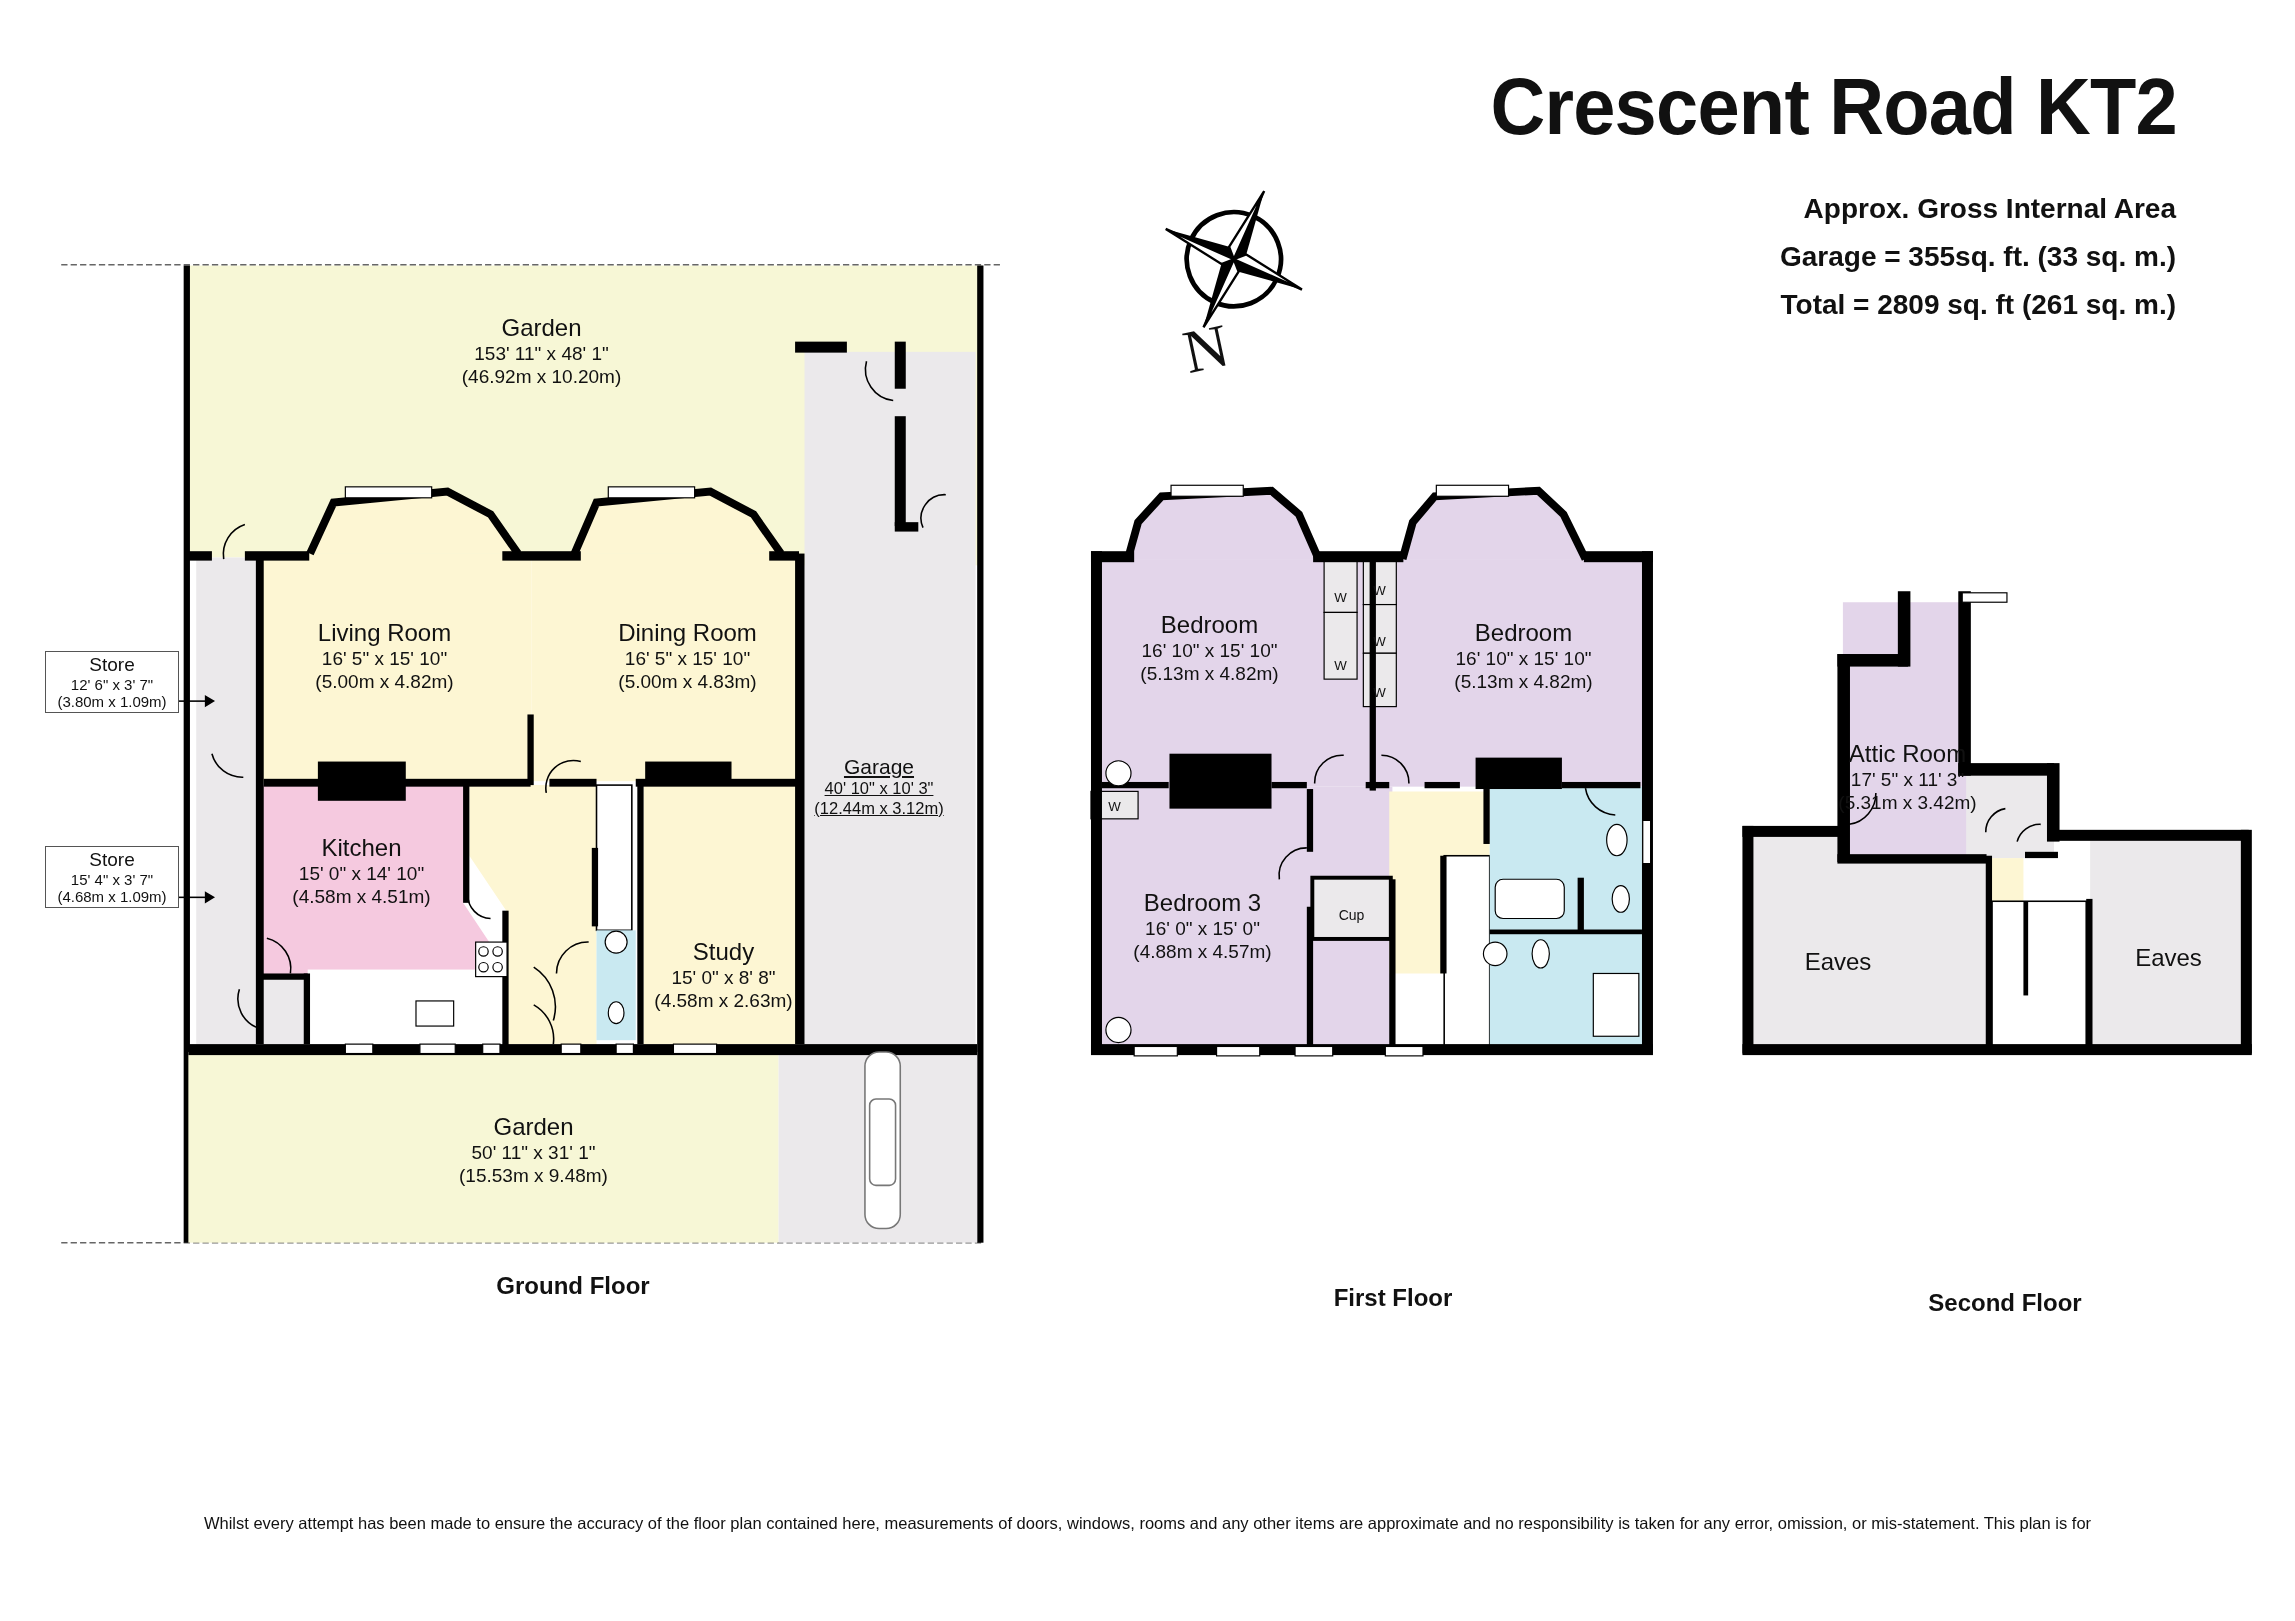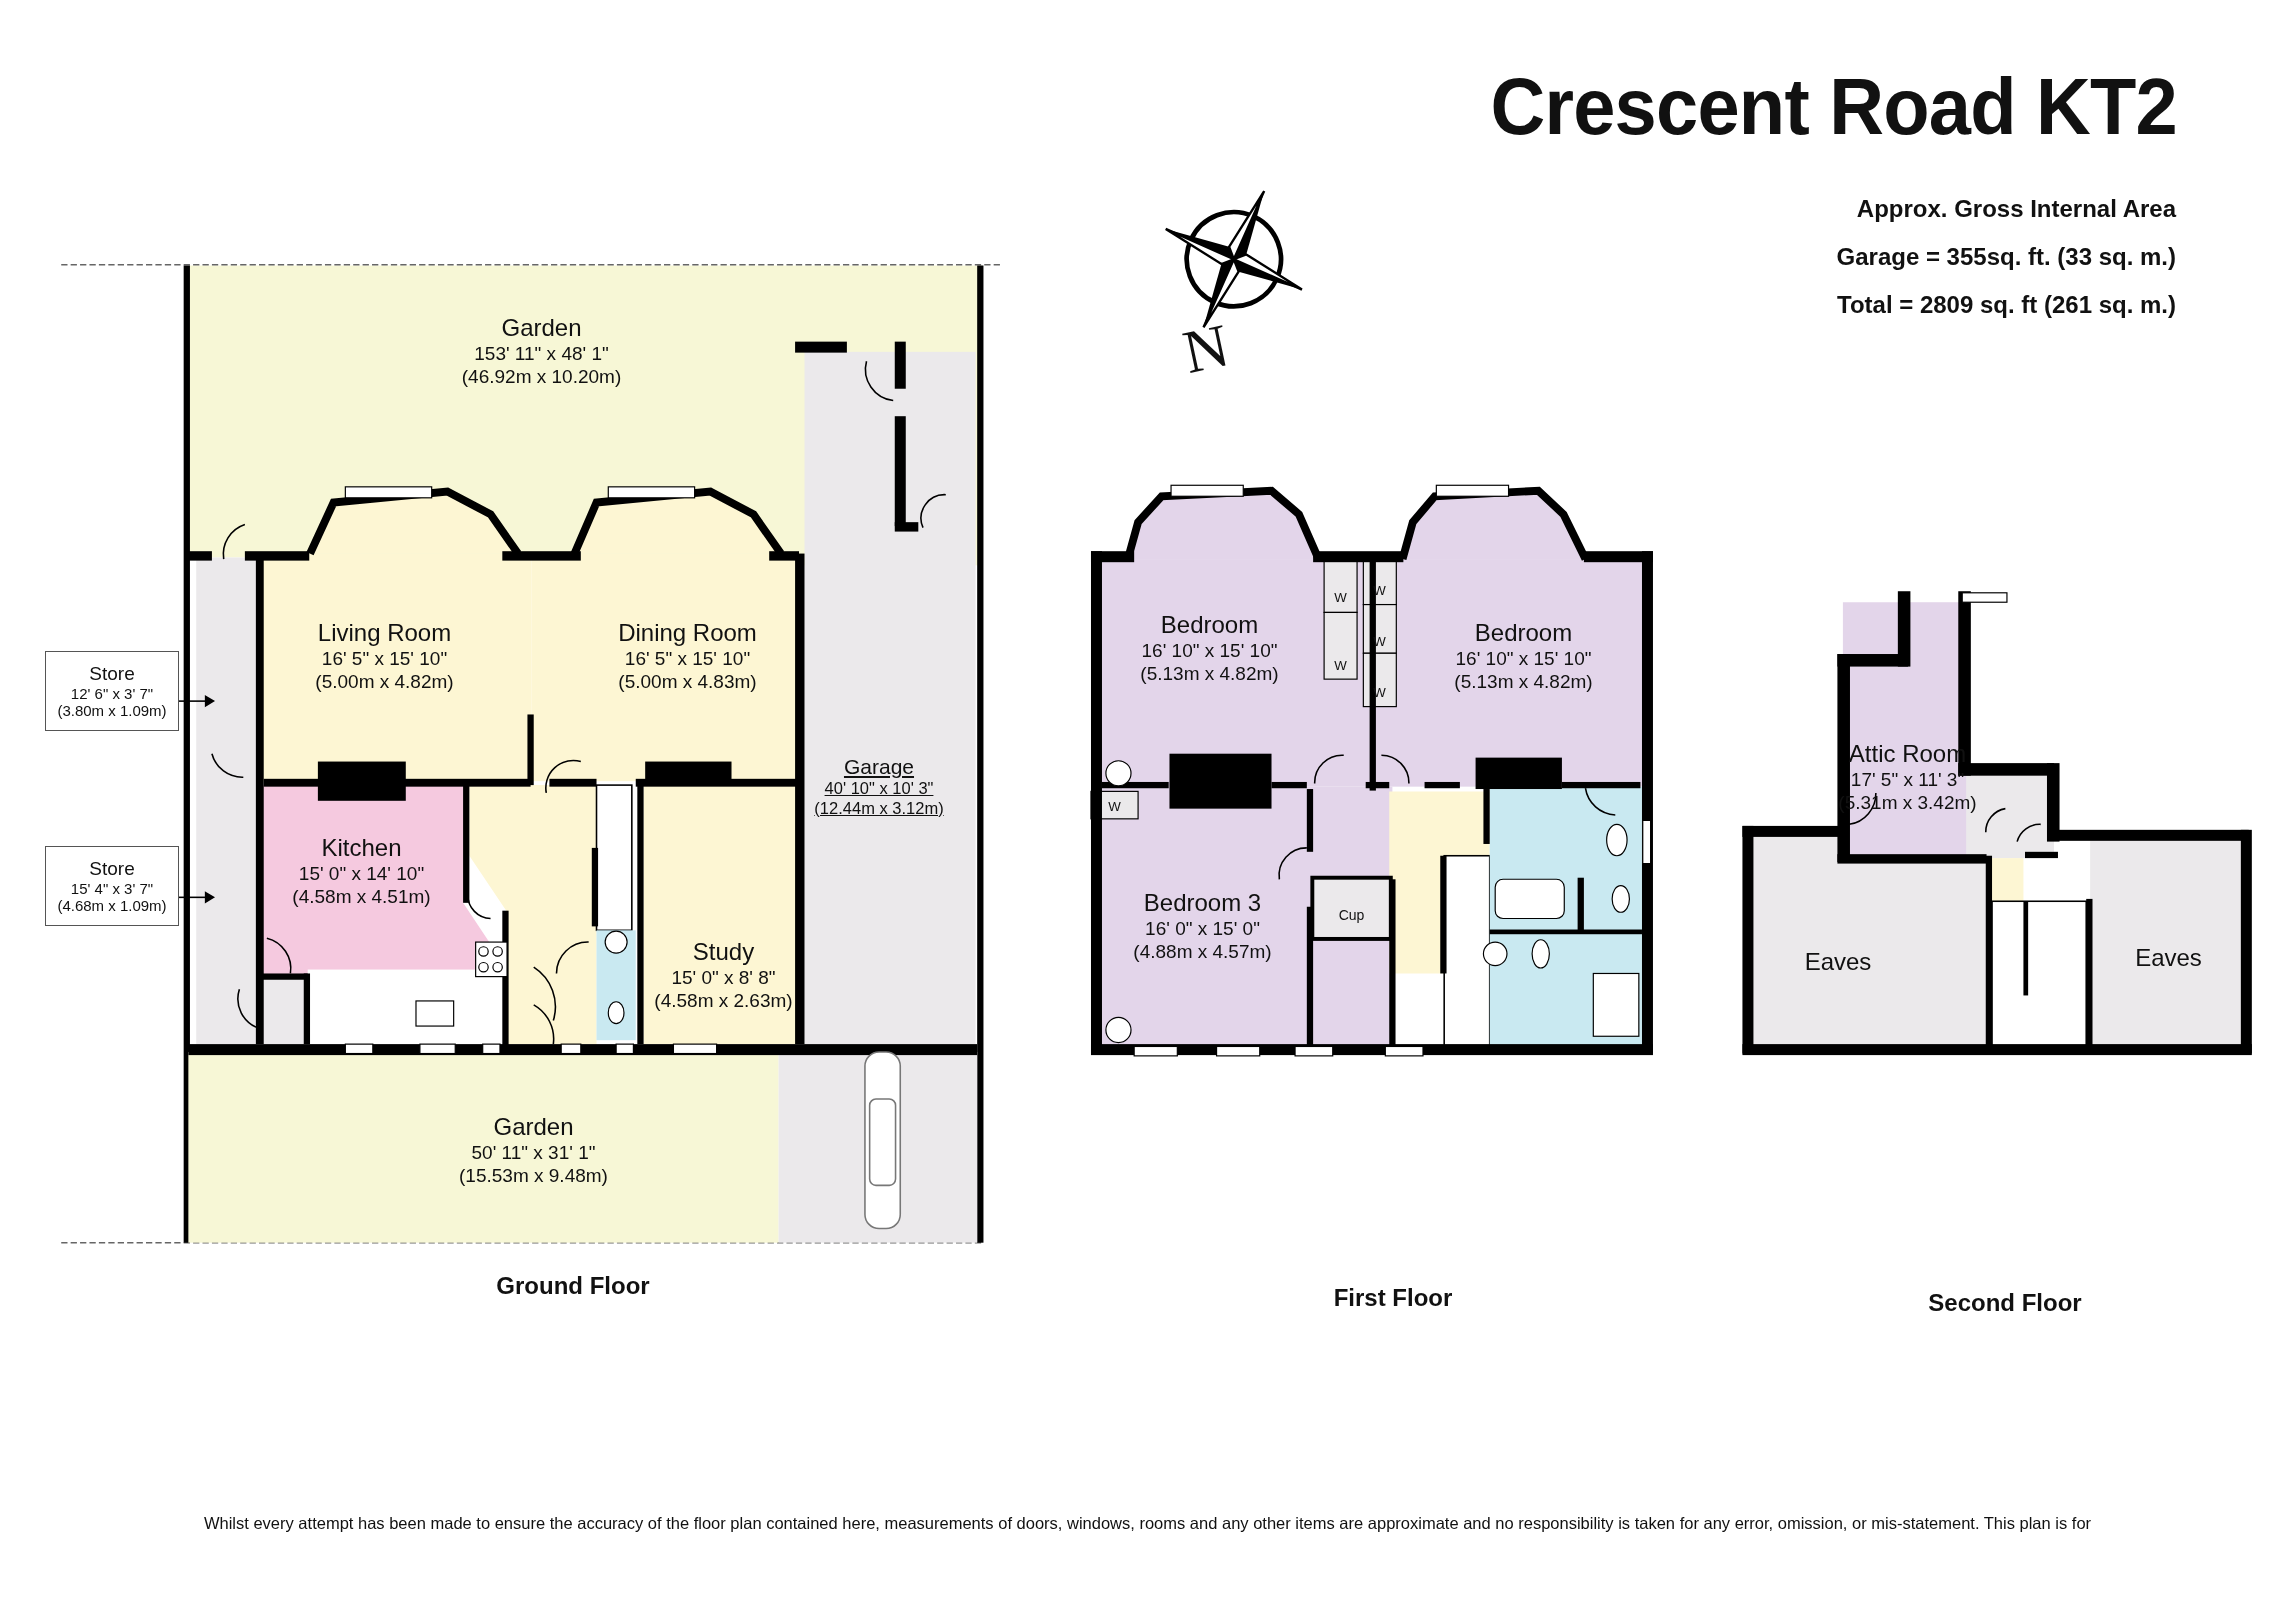--- a/index.html
+++ b/index.html
@@ -1,27 +1,27 @@
 <!DOCTYPE html>
 <html style="font-size:12.6px"><head>
 <meta charset="utf-8">
 <style>
   html, body { margin: 0; padding: 0; background: #ffffff; }
   body { width: 2295px; height: 1622px; position: relative; overflow: hidden; font-family: "Liberation Sans", sans-serif; color: #111; }
   .abs { position: absolute; }
   svg.plan { position: absolute; left: 0; top: 0; width: 2295px; height: 1622px; }
   .title { left: 1335px; top: 61px; width: 842px; text-align: right; font-weight: bold; font-size: 79px; letter-spacing: -0.8px; transform: scaleX(0.96); transform-origin: right; }
-  .area { left: 1413px; top: 185px; width: 763px; text-align: right; font-weight: bold; font-size: 24px; line-height: 48px; }
+  .area { left: 1413px; top: 185px; width: 763px; text-align: right; font-weight: bold; font-size: 28px; line-height: 48px; }
   .floor-label { font-weight: bold; font-size: 24px; text-align: center; width: 314px; }
   .room { text-align: center; width: 267px; line-height: 1.2; }
   .room .name { font-size: 24px; }
   .room .dim { font-size: 19px; }
   .room.small .name { font-size: 21px; }
   .room.small .dim { font-size: 16.5px; }
-  .store-box { border: 1.6px solid #555; background: #fff; width: 132px; text-align: center; line-height: 1.15; padding: 11px 0; }
+  .store-box { border: 1.6px solid #555; background: #fff; width: 132px; text-align: center; line-height: 1.15; padding: 2px 0; }
   .store-box .name { font-size: 19px; }
   .store-box .dim { font-size: 15px; }
   .disclaimer { left: 31px; top: 1510px; width: 2233px; text-align: center; font-size: 16.5px; line-height: 27px; }
   .w-label { font-size: 13.3px; text-align: center; width: 31px; }
   .cup { font-size: 14px; text-align: center; width: 47px; }
   .north { font-family: "Liberation Serif", serif; font-size: 61px; }
 </style>
 </head>
 <body>
 

